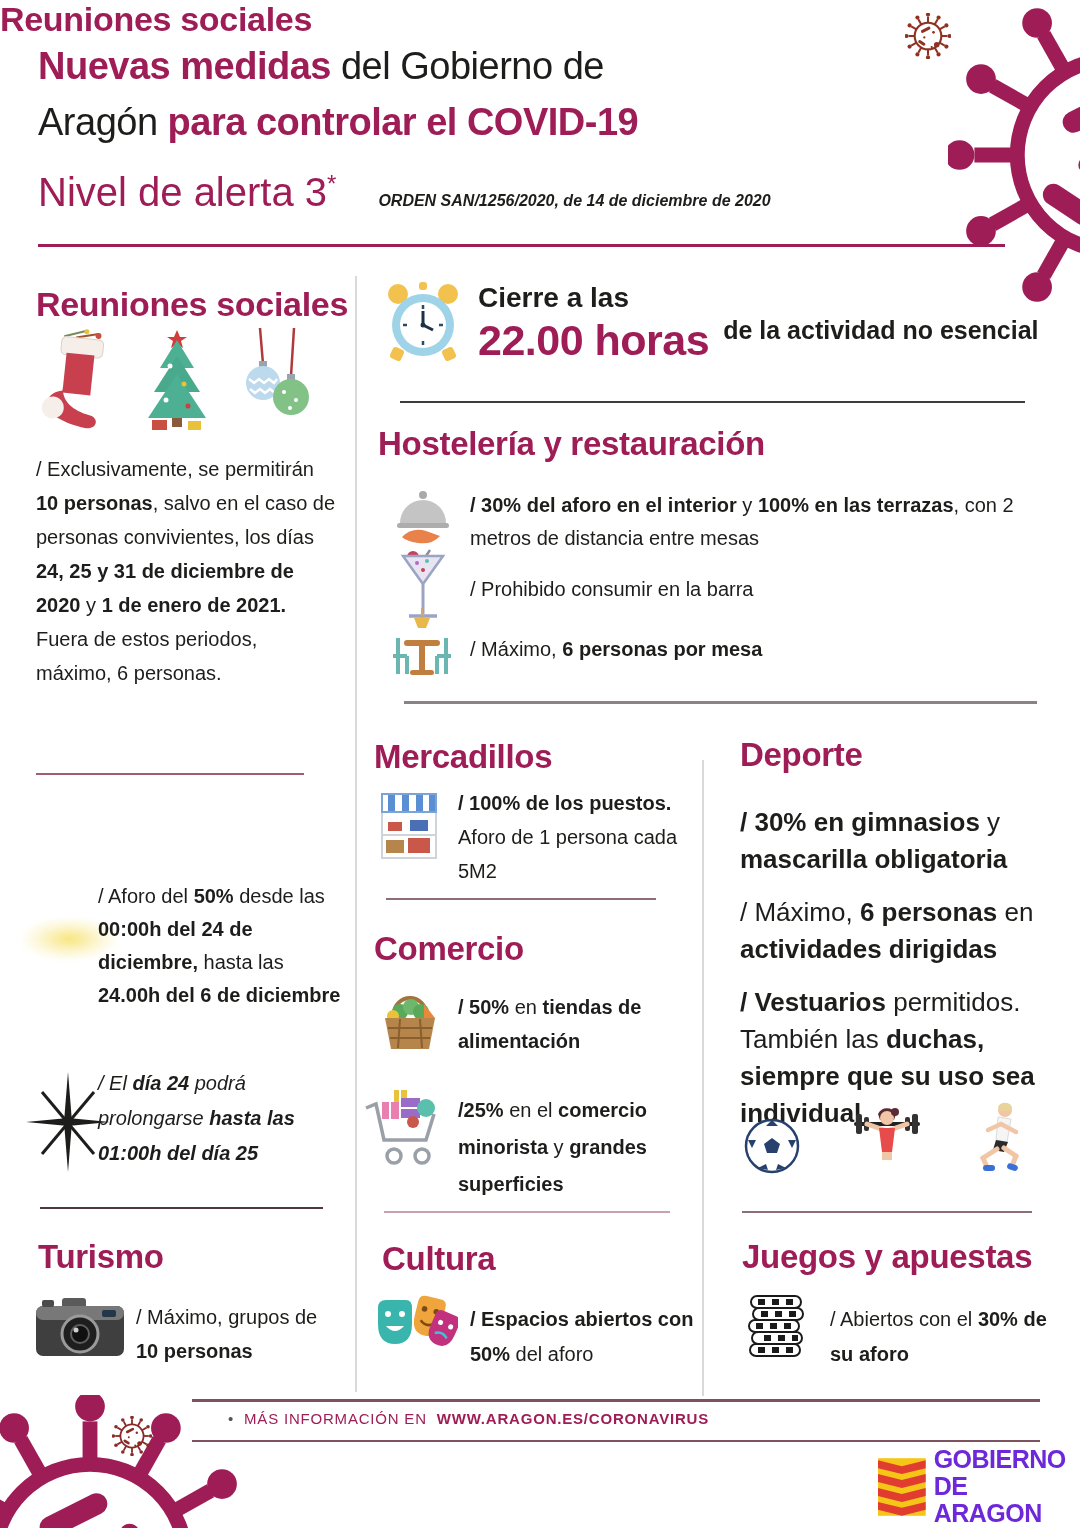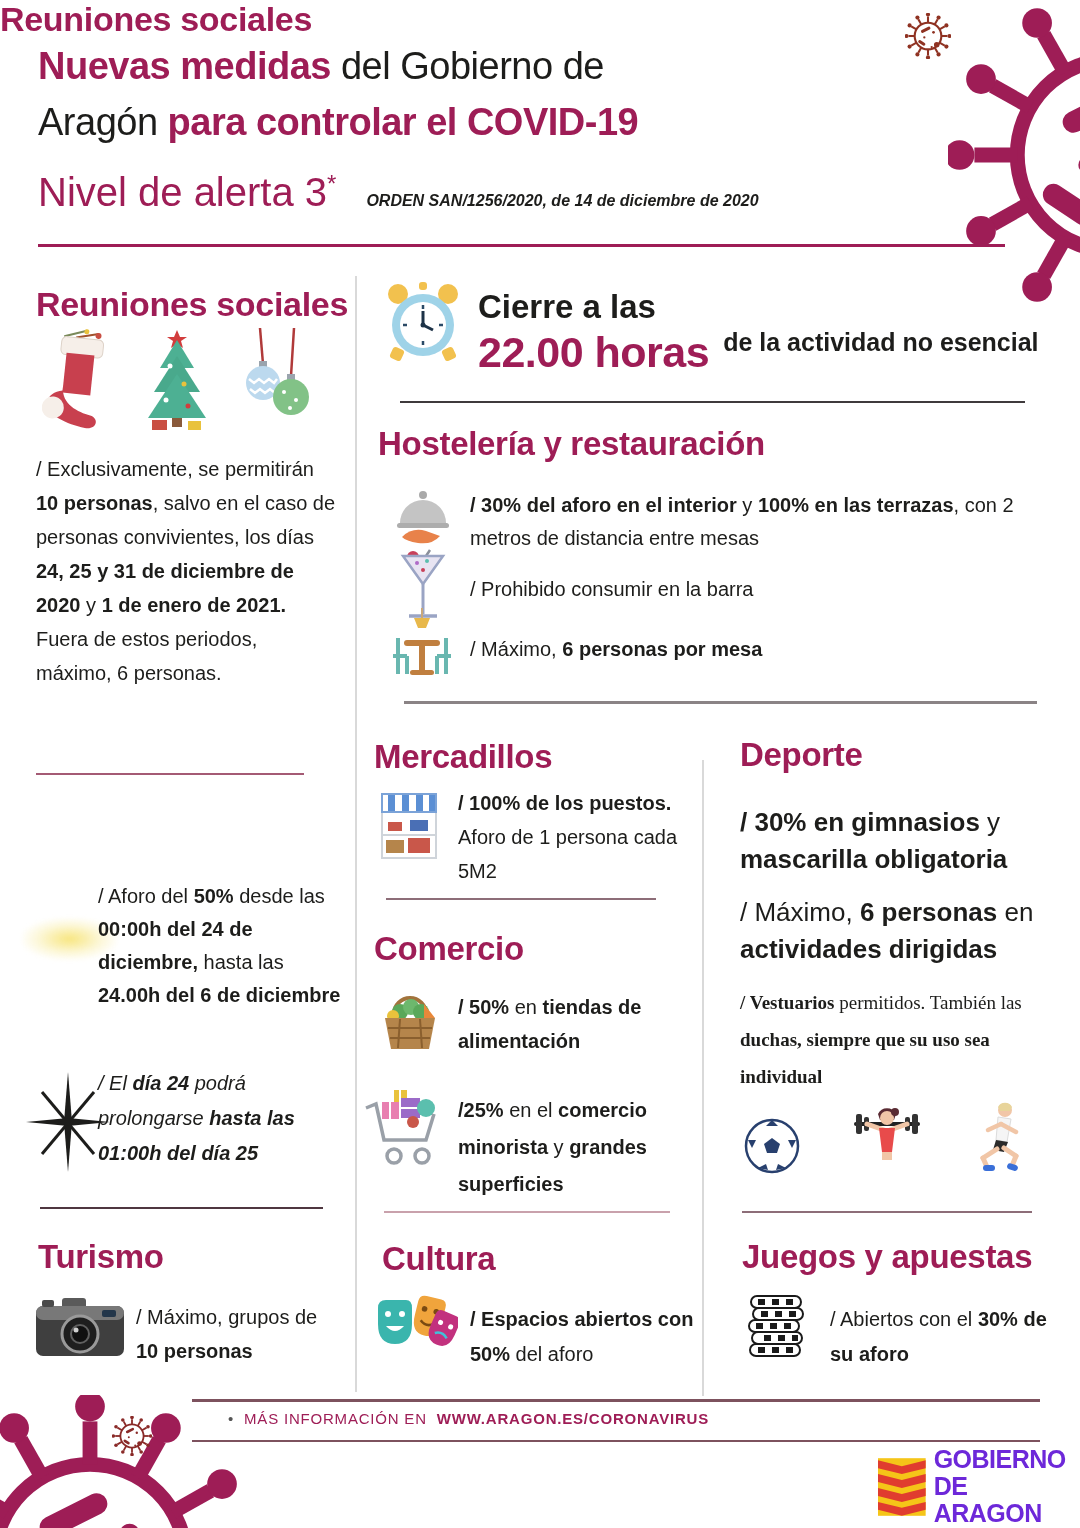--- a/index.html
+++ b/index.html
@@ -68,21 +68,21 @@
       <use href="#virus"></use>
     </svg>
   <svg class="ab ic" style="left:948px;top:-10px;width:330px;height:330px;color:var(--ac)">
       <use href="#virus"></use>
     </svg>
 
   <div class="ab" style="left:38px;top:38px;font-size:38px;line-height:56px;letter-spacing:-0.5px;">
     <div><span class="bb cc">Nuevas medidas</span><span> del Gobierno de</span></div>
     <div><span>Aragón </span><span class="bb cc">para controlar el COVID-19</span></div>
   </div>
-  <div class="ab" style="left:38px;top:170px;display:flex;align-items:baseline;gap:30px;">
+  <div class="ab" style="left:38px;top:170px;display:flex;align-items:baseline;gap:42px;">
     <div style="font-size:40px;color:var(--ac);">
       <span>Nivel de alerta 3</span><sup>*</sup>
     </div>
     <div style="font-size:16px;font-style:italic;font-weight:700;color:var(--tx);">ORDEN SAN/1256/2020, de 14 de diciembre de 2020</div>
   </div>
   <div class="ab hr" style="left:38px;top:244px;width:967px;height:3px;"></div>
 
   <div class="ab" style="left:355px;top:276px;width:2px;height:1116px;background:#d9d9d9;"></div>
   <div class="ab" style="left:702px;top:760px;width:2px;height:636px;background:#d9d9d9;"></div>
 
@@ -174,21 +174,21 @@
     <circle cx="40" cy="45" r="23" fill="#fff"></circle>
     <line x1="40" y1="25" x2="40" y2="29" stroke="#2b4a66" stroke-width="2.5"></line>
     <line x1="40" y1="61" x2="40" y2="65" stroke="#2b4a66" stroke-width="2.5"></line>
     <line x1="20" y1="45" x2="24" y2="45" stroke="#2b4a66" stroke-width="2.5"></line>
     <line x1="56" y1="45" x2="60" y2="45" stroke="#2b4a66" stroke-width="2.5"></line>
     <line x1="40" y1="45" x2="40" y2="31" stroke="#1d3247" stroke-width="3"></line>
     <line x1="40" y1="45" x2="50" y2="50" stroke="#1d3247" stroke-width="3"></line>
     <circle cx="40" cy="45" r="2.5" fill="#1d3247"></circle>
   </svg>
   <div class="ab" style="left:478px;top:282px;">
-    <div class="bb" style="font-size:33px;margin-top:6px;">Cierre a las</div>
+    <div class="bb" style="font-size:28px;">Cierre a las</div>
     <div style="display:flex;align-items:flex-start;white-space:nowrap;margin-top:2px;">
       <span class="bb cc" style="font-size:43px;letter-spacing:-0.5px;">22.00 horas</span>
       <span class="bb" style="font-size:25px;margin-left:14px;">de la actividad no esencial</span>
     </div>
   </div>
   <div class="ab" style="left:400px;top:401px;width:625px;height:2px;background:#3f3a3c;"></div>
 
   <div class="ab" style="left:378px;top:425px;">
     <span class="sh">Hostelería y restauración</span>
   </div>
@@ -301,21 +301,21 @@
       <path d="M59 42 Q65 37 72 42" fill="none" stroke="#41c0d8" stroke-width="2.5"></path>
     </g>
   </svg>
   <div class="ab body25" style="left:470px;top:1302px;width:245px;line-height:35px;"><span class="bb">/ Espacios abiertos con 50%</span><span> del aforo</span></div>
 
   <div class="ab" style="left:740px;top:736px;">
     <span class="sh">Deporte</span>
   </div>
   <div class="ab" style="left:740px;top:804px;width:300px;font-size:26px;line-height:37px;"><span class="bb">/ 30% en gimnasios</span><span> y </span><span class="bb">mascarilla obligatoria</span></div>
   <div class="ab" style="left:740px;top:894px;width:300px;font-size:26px;line-height:37px;"><span>/ Máximo, </span><span class="bb">6 personas</span><span> en </span><span class="bb">actividades dirigidas</span></div>
-  <div class="ab" style="left:740px;top:984px;width:312px;font-size:19px;line-height:37px;font-family:Liberation Serif, serif;"><span class="bb">/ Vestuarios</span><span> permitidos. También las </span><span class="bb">duchas, siempre que su uso sea individual</span></div>
+  <div class="ab" style="left:740px;top:984px;width:312px;font-size:26px;line-height:37px;"><span class="bb">/ Vestuarios</span><span> permitidos. También las </span><span class="bb">duchas, siempre que su uso sea individual</span></div>
   <div class="ab" style="left:744px;top:1102px;display:flex;gap:54px;align-items:flex-end;">
     <svg class="ic" width="56" height="56" viewBox="0 0 56 56">
       <circle cx="28" cy="28" r="26" fill="#fff" stroke="#28406e" stroke-width="2.5"></circle>
       <polygon points="28,20 36,26 33,35 23,35 20,26" fill="#28406e"></polygon>
       <polygon points="28,2 34,8 22,8" fill="#28406e"></polygon>
       <polygon points="4,22 12,22 8,30" fill="#28406e"></polygon>
       <polygon points="52,22 44,22 48,30" fill="#28406e"></polygon>
       <polygon points="14,50 22,46 24,52" fill="#28406e"></polygon>
       <polygon points="42,50 34,46 32,52" fill="#28406e"></polygon>
     </svg>

